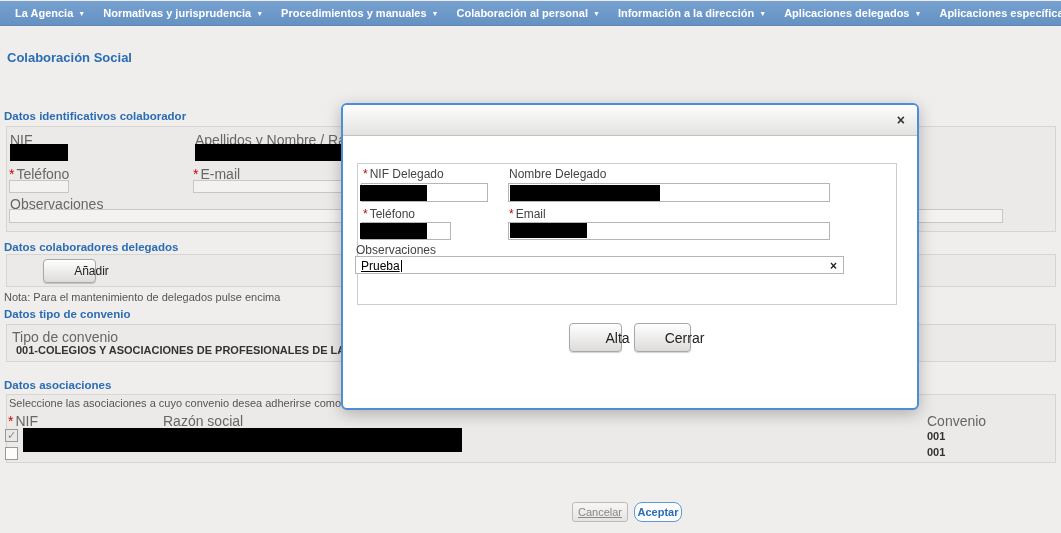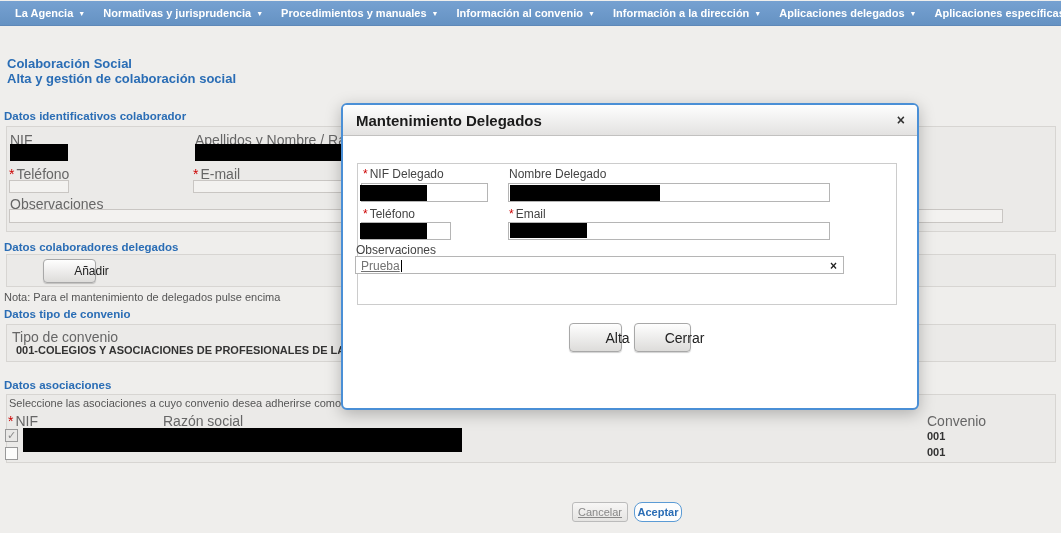--- a/index.html
+++ b/index.html
@@ -36,21 +36,21 @@
   
   .modal { position:absolute; left:341px; top:103px; width:578px; height:307px; background:#fff;
            border:2px solid #4a8fd6; border-radius:6px; box-shadow:0 4px 16px rgba(0,0,0,.25); z-index:10; box-sizing:border-box; }
   .modal-titlebar { height:30px; background:linear-gradient(#fefefe,#e3e2e1); border-bottom:1px solid #c2c1c0;
                     border-radius:4px 4px 0 0; display:flex; align-items:center; }
   .modal-title { font-size:15px; font-weight:bold; color:#1b1b1b; padding-left:13px; }
   .modal-close { margin-left:auto; padding-right:12px; font-size:14px; font-weight:bold; color:#333; cursor:pointer; }
   .fieldset { position:absolute; left:14px; top:58px; width:538px; height:140px; border:1px solid #ccc; background:#fff; }
   .mlbl { position:absolute; font-size:12px; color:#444; white-space:nowrap; }
   .minp { position:absolute; background:#fff; border:1px solid #b5b5b5; box-sizing:border-box; }
-  .obs-text { position:absolute; left:5px; top:2px; font-size:12px; color:#737373; white-space:nowrap;text-decoration:underline; }
+  .obs-text { position:absolute; left:5px; top:2px; font-size:12px; color:#000000; white-space:nowrap;text-decoration:underline; }
   .cursorbar { display:inline-block; width:1px; height:12px; background:#000; vertical-align:-2px; margin-left:1px; }
   .clear-x { position:absolute; right:6px; top:2px; font-size:12px; font-weight:bold; color:#222; cursor:pointer; }
   .modal-btnrow { position:absolute; left:0; top:218px; width:100%; display:flex; justify-content:center; gap:12px; }
 
   .footer-btn { position:absolute; font-size:11px; box-sizing:border-box; text-align:center; cursor:pointer;
                 display:flex; align-items:center; justify-content:center; }
   .cancel { background:linear-gradient(#f7f6f5,#e5e4e2); border:1px solid #bbb; border-radius:3px; color:#888; }
   .accept { background:#fdfdfd; border:1px solid #5b9bd5; border-radius:8px; color:#2a6db5; font-weight:bold; }
 </style>
 </head>
@@ -65,39 +65,38 @@
     </div>
     <div class="nav-item">
       <span>Normativas y jurisprudencia</span>
       <span class="caret">▼</span>
     </div>
     <div class="nav-item">
       <span>Procedimientos y manuales</span>
       <span class="caret">▼</span>
     </div>
     <div class="nav-item">
-      <span>Información al convenio</span>
+      <span>Colaboración al personal</span>
       <span class="caret">▼</span>
     </div>
     <div class="nav-item">
       <span>Información a la dirección</span>
       <span class="caret">▼</span>
     </div>
     <div class="nav-item">
       <span>Aplicaciones delegados</span>
       <span class="caret">▼</span>
     </div>
     <div class="nav-item">
       <span>Aplicaciones específicas</span>
 
     </div>
   </div>
 
-  <div class="pgtitle" style="left:7px; top:56px;text-align:right;">Colaboración Social</div>
-  <div class="pgtitle" style="left:7px; top:71px;">Alta y gestión de colaboración social</div>
+  <div class="pgtitle" style="left:7px; top:50px;text-align:right;">Colaboración Social</div>
 
   <div class="sechd" style="left:4px; top:110px;">Datos identificativos colaborador</div>
   <div class="box" style="top:126px; height:106px;"></div>
   <div class="lbl" style="left:10px; top:132px;">NIF</div>
   <div class="redact" style="left:10px; top:144px; width:58px; height:17px;"></div>
   <div class="lbl" style="left:195px; top:132px;">Apellidos y Nombre / Razón social</div>
   <div class="redact" style="left:195px; top:144px; width:305px; height:17px;"></div>
   <div class="lbl" style="left:9px; top:166px;">
     <span class="star">*</span><span>Teléfono</span>
   </div>
@@ -134,21 +133,20 @@
   <div class="chk empty" style="left:5px; top:447px;"></div>
   <div class="redact" style="left:23px; top:428px; width:439px; height:24px;"></div>
   <div class="bval" style="left:927px; top:430px;">001</div>
   <div class="bval" style="left:927px; top:446px;">001</div>
 
   <div class="footer-btn cancel" style="left:572px; top:502px; width:56px; height:20px;text-decoration:underline;">Cancelar</div>
   <div class="footer-btn accept" style="left:634px; top:502px; width:48px; height:20px;">Aceptar</div>
 
   <div class="modal">
     <div class="modal-titlebar">
-      <div class="modal-title">Mantenimiento Delegados</div>
       <div class="modal-close">×</div>
     </div>
     <div class="fieldset"></div>
 
     <div class="mlbl" style="left:20px; top:62px;">
       <span class="star">*</span><span>NIF Delegado</span>
     </div>
     <div class="minp" style="left:18px; top:78px; width:127px; height:19px;"></div>
     <div class="redact" style="left:17px; top:80px; width:67px; height:16px;"></div>
 

